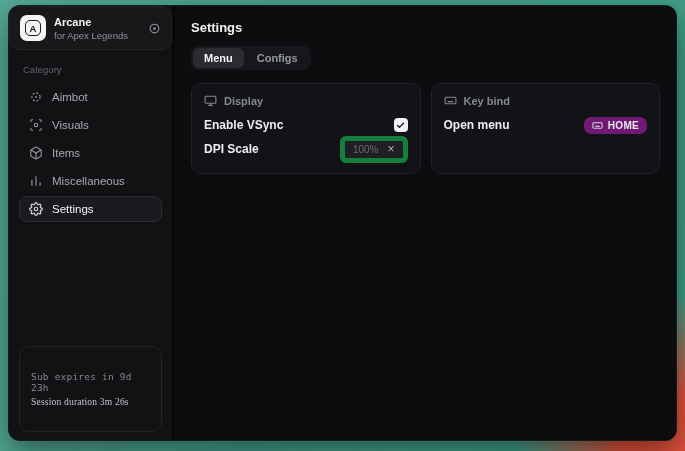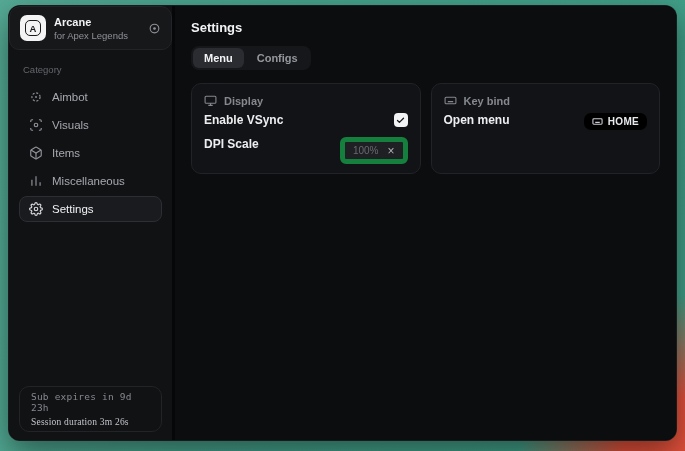--- a/index.html
+++ b/index.html
@@ -35,42 +35,42 @@
   .nav { padding:6px 10px 0; }
   .category { font-size:9.5px; color:#63666c; margin:8px 0 9px 4px; }
   .nav-item { height:26px; display:flex; align-items:center; gap:9px; padding:0 9px;
     border:1px solid transparent; border-radius:8px; margin-bottom:2px;
     color:#a6a9af; font-size:11.5px; font-weight:500; cursor:pointer; }
   .nav-item svg { color:#8f9298; flex-shrink:0; }
   .nav-item.active { background:#1a1b1f; border-color:#2d2e33; color:#f0f1f2; }
   .nav-item.active svg { color:#d6d8db; }
   .side-spacer { flex:1; }
   .footer-card { margin:0 10px 8px; border:1px solid #232428; border-radius:10px;
-    padding:4px 11px; font-family:"DejaVu Sans Mono", monospace; }
+    padding:24px 11px; font-family:"DejaVu Sans Mono", monospace; }
   .footer-line1 { font-size:9.5px; color:#85888e; margin-bottom:4px; letter-spacing:0.2px; }
   .footer-line2 { font-size:9.5px; color:#c4c7cc; letter-spacing:0.2px;font-family:Liberation Serif, serif; }
   .divider { width:3px; background:#060709; }
   
   .main { flex:1; background:#0c0d0f; padding:14px 16px; }
   .page-title { font-size:13px; font-weight:700; color:#f2f3f4; }
   .tabs { margin-top:11px; display:inline-flex; background:#16171a; border-radius:8px; padding:2px; gap:2px;text-align:right; }
   .tab { padding:4px 11px; font-size:11px; font-weight:600; color:#94979d; border-radius:6px; cursor:pointer; }
   .tab.active { background:#2b2c31; color:#f2f3f4; }
   .cards { margin-top:13px; display:flex; gap:10px; }
   .card { flex:1; background:#121317; border:1px solid #222327; border-radius:10px; padding:10px 12px 12px; }
   .card-header { display:flex; align-items:center; gap:7px; color:#85888e; font-size:11px; font-weight:600; margin-bottom:6px; }
-  .card-row { display:flex; justify-content:space-between; align-items:flex-start; height:24px; }
+  .card-row { display:flex; justify-content:space-between; align-items:center; height:24px; }
   .row-label { font-size:12px; font-weight:600; color:#eceef0; }
   .checkbox { width:14px; height:14px; background:#f2f3f4; border-radius:4px;
     display:flex; align-items:center; justify-content:center; cursor:pointer; }
   .dpi-pill { display:flex; align-items:center; gap:9px; background:#1f2024;
     border:5px solid #15803d; border-radius:6px; padding:3px 8px; cursor:text; }
   .dpi-value { font-size:10px; color:#676a70; }
   .dpi-clear { font-size:12px; line-height:10px; color:#aeb1b7; cursor:pointer; }
-  .bind-badge { display:flex; align-items:center; gap:5px; background:#000000;
+  .bind-badge { display:flex; align-items:center; gap:5px; background:#701a75;
     border-radius:7px; padding:3px 8px; color:#e8eaec; font-size:10px; font-weight:700;
     letter-spacing:0.3px; cursor:pointer; }
   .bind-badge svg { color:#c9ccd1; }
 </style>
 </head>
 <body>
 
 <div class="window">
 
   <div class="sidebar">

